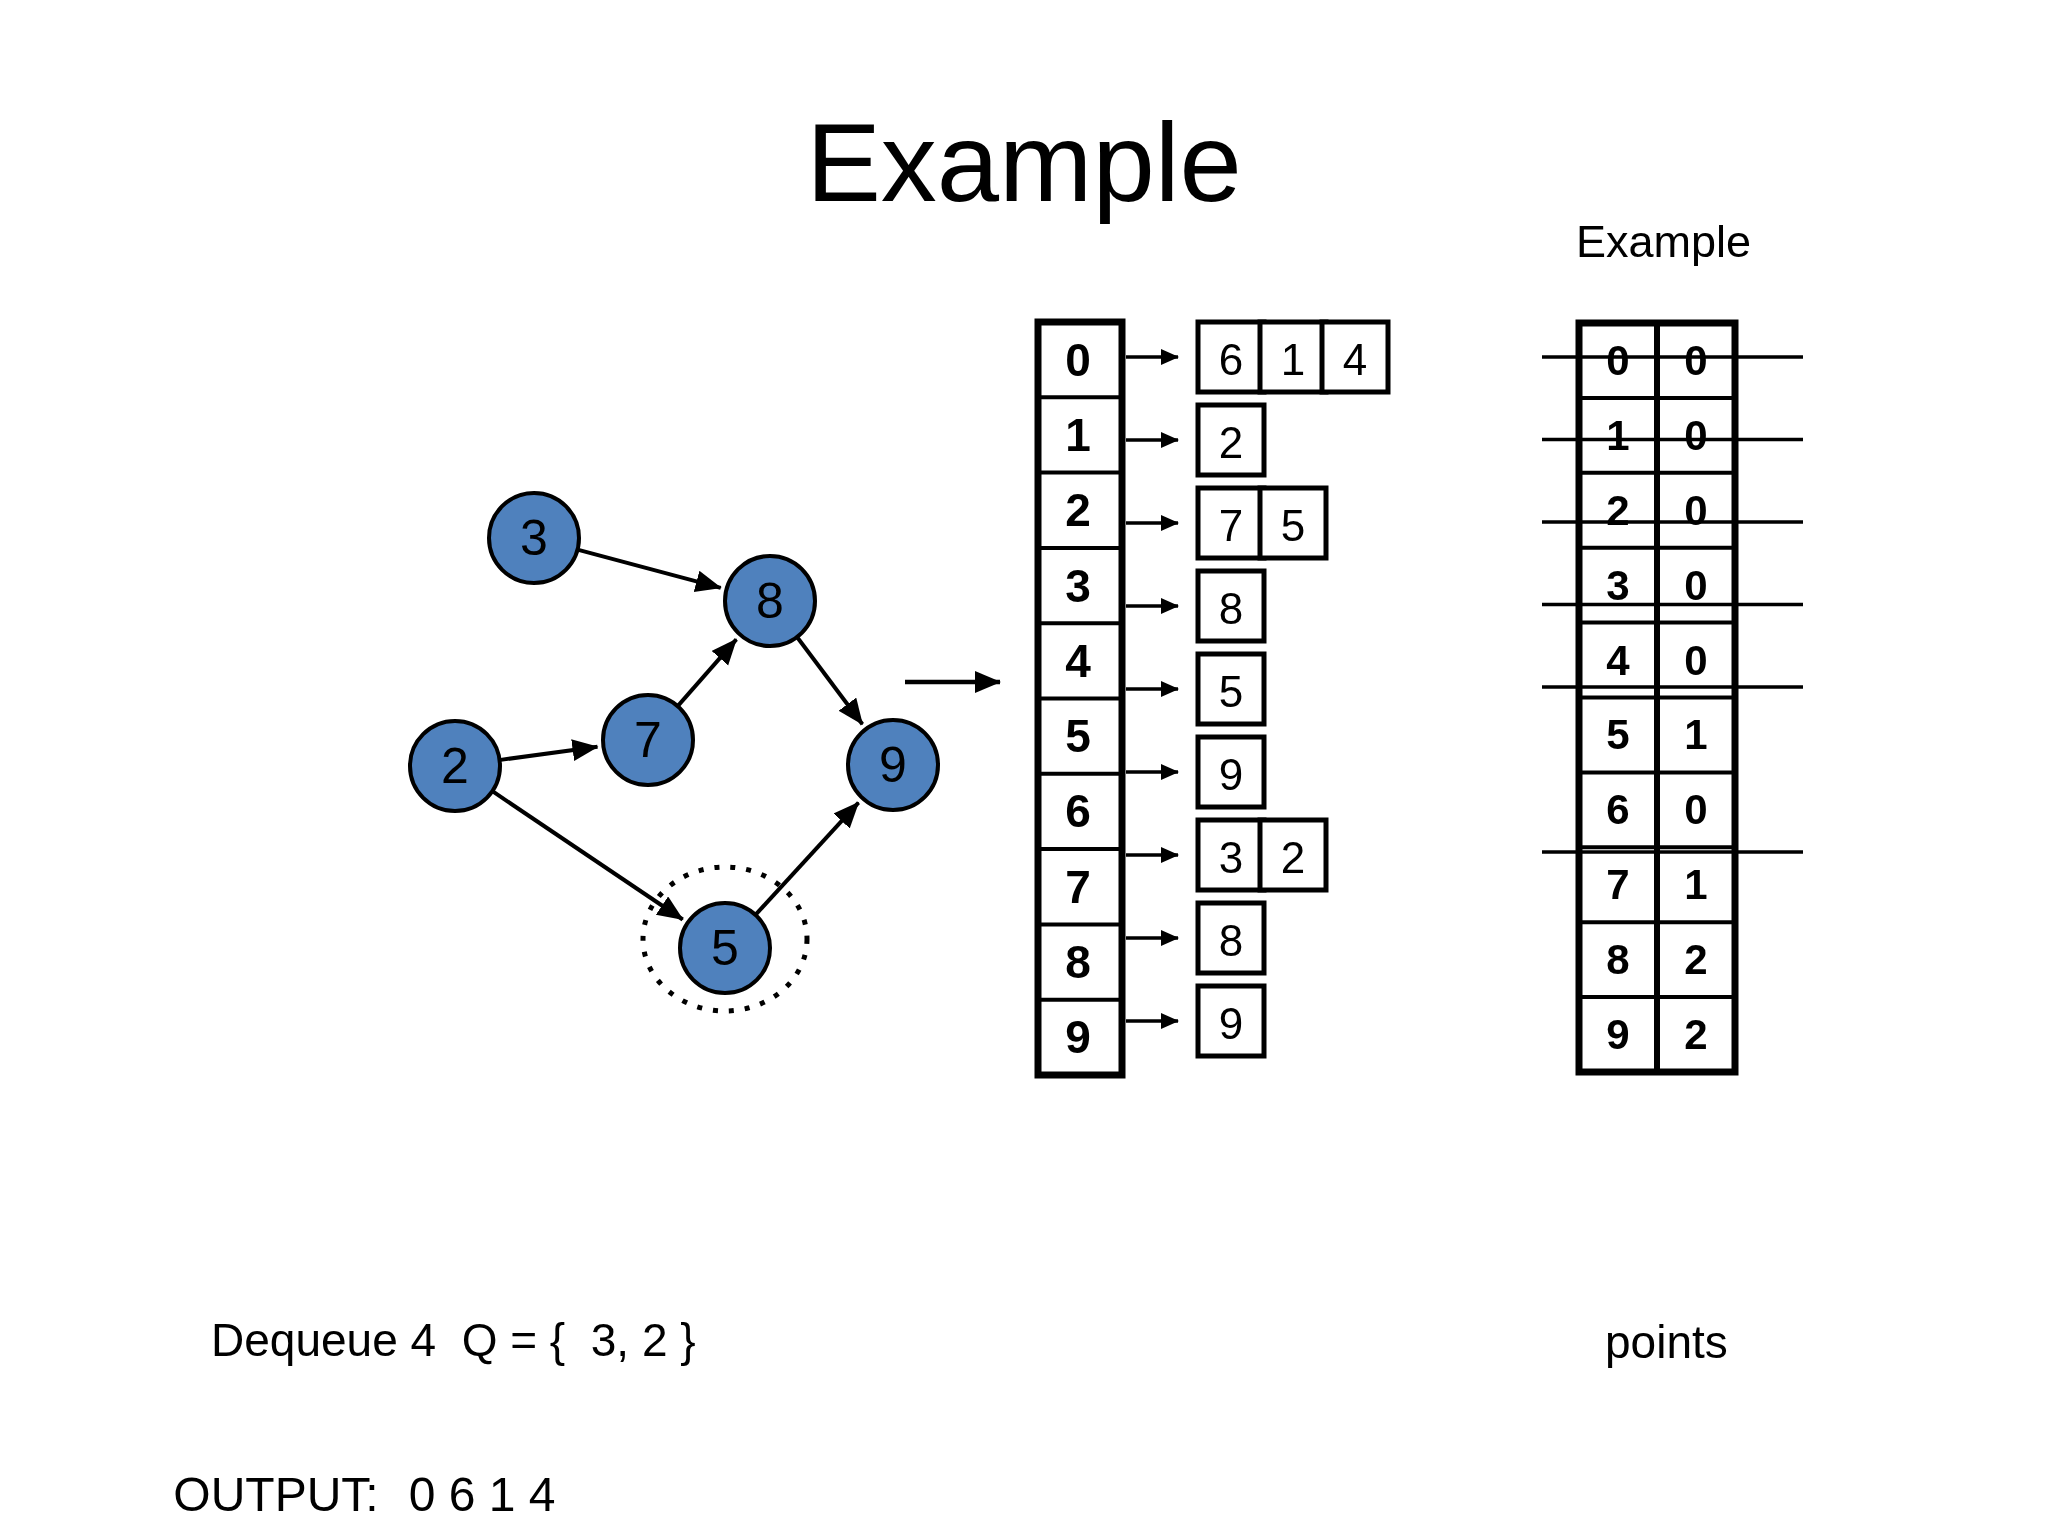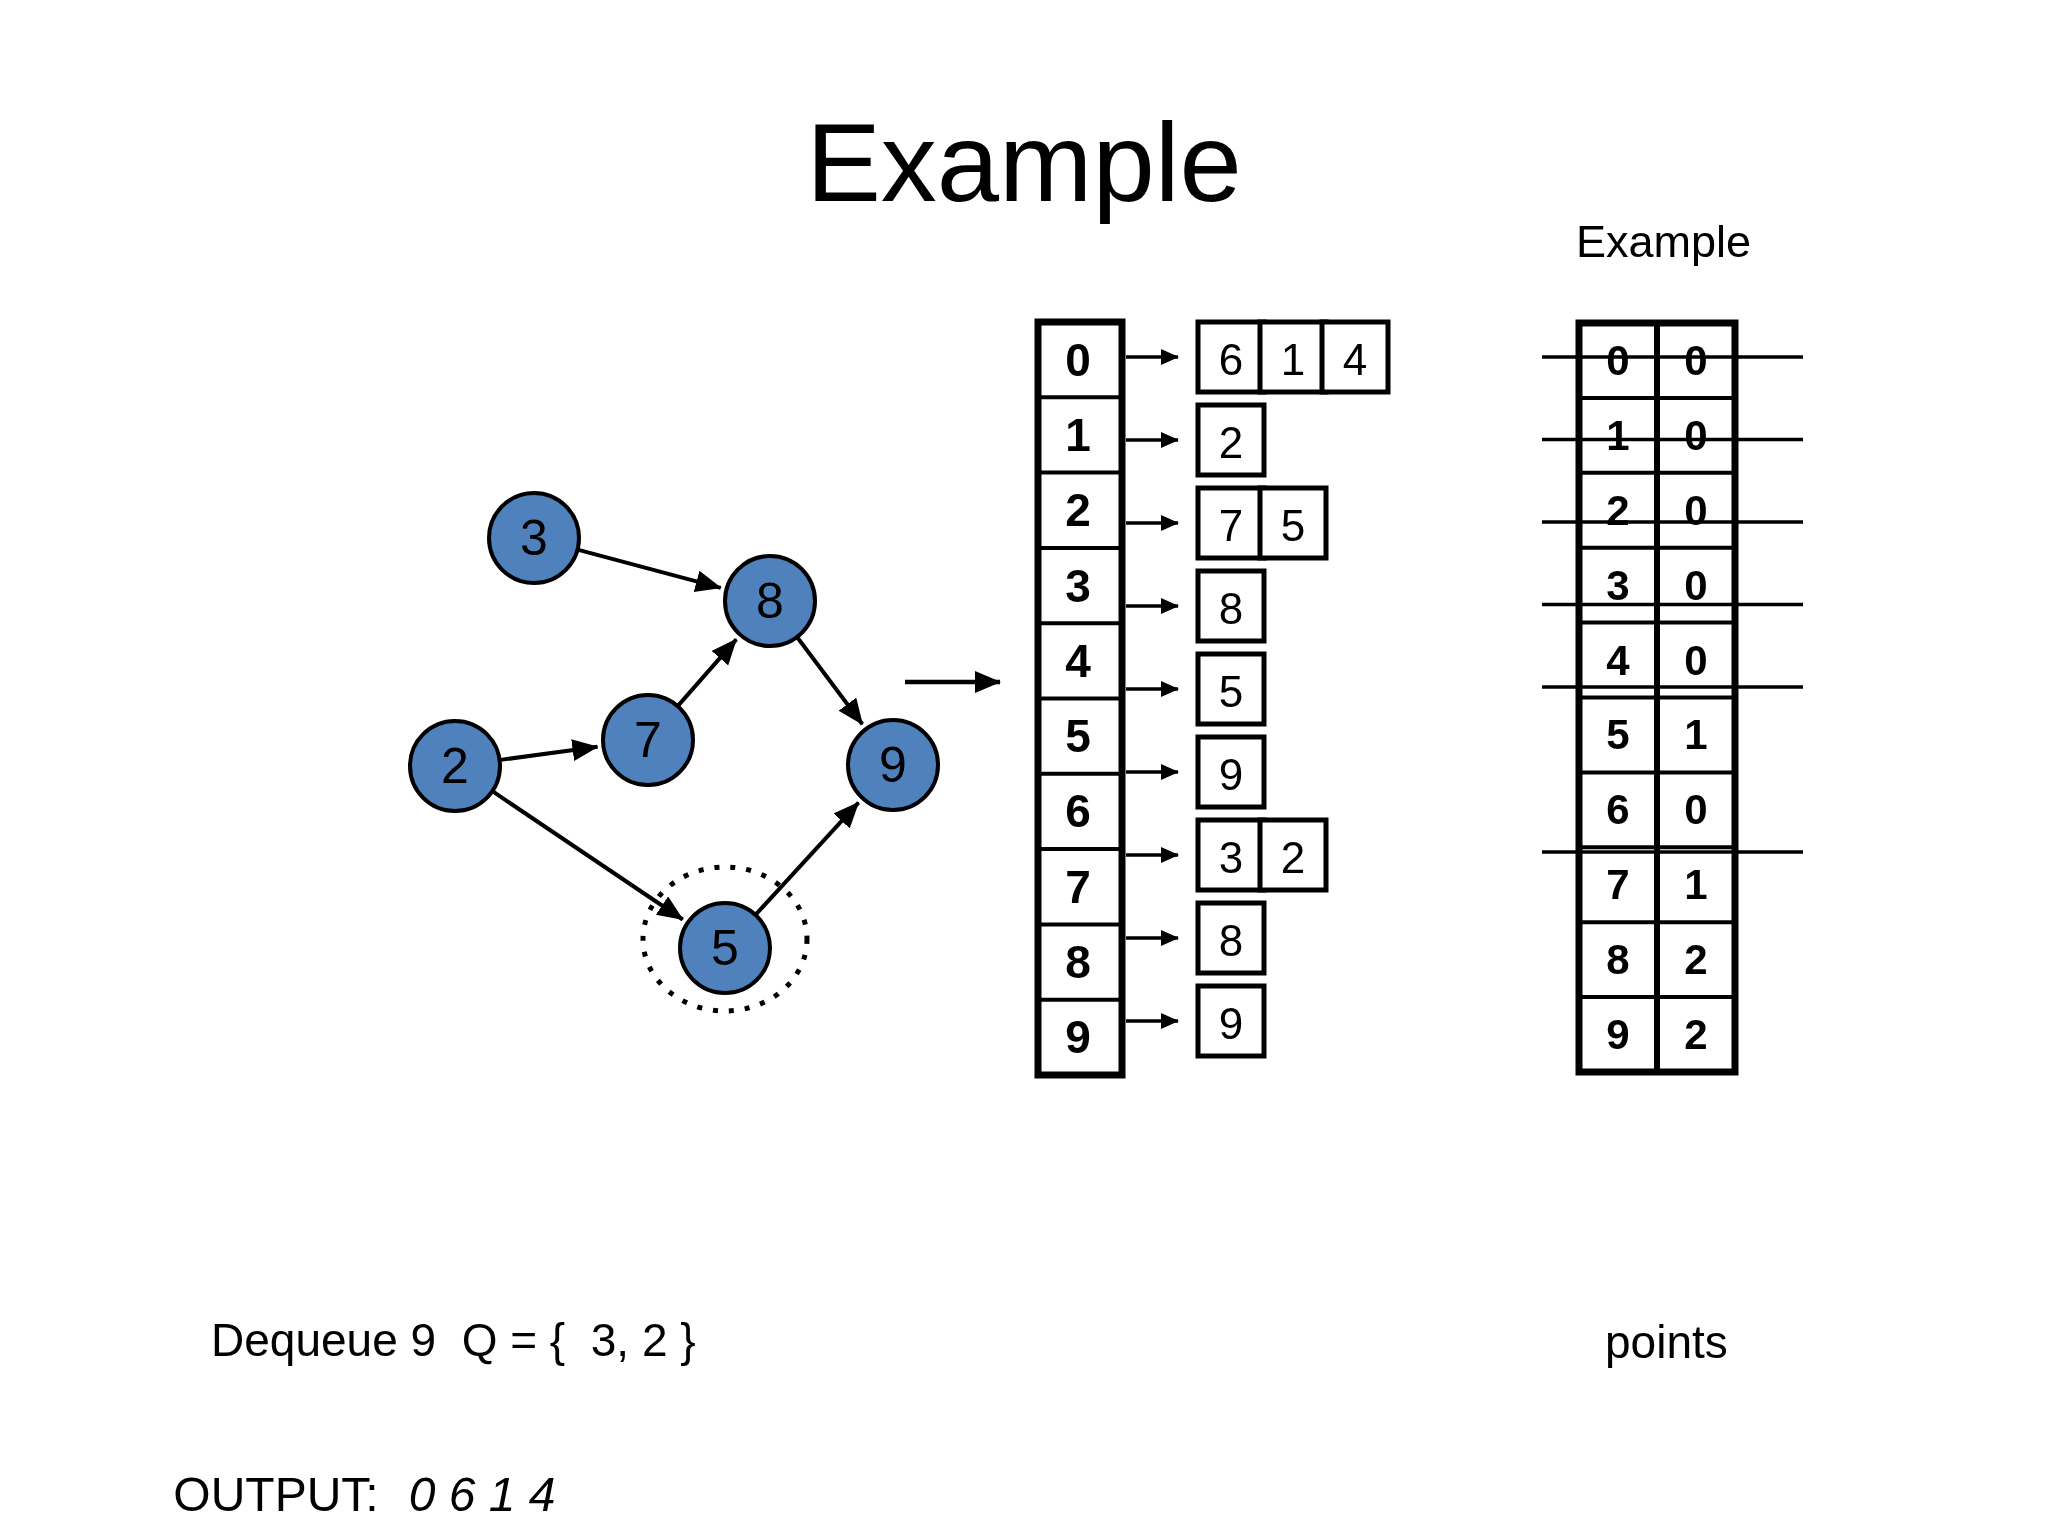--- a/index.html
+++ b/index.html
@@ -17,21 +17,21 @@
   #diagram{position:absolute;left:0;top:0;width:2048px;height:1536px;}
   .status{
     position:absolute;left:211px;top:1140px;font-size:46px;line-height:80px;white-space:pre;
   }
   .note{
     position:absolute;left:1605px;top:1182px;font-size:46px;line-height:64px;white-space:pre;
   }
   .output{
     position:absolute;left:120px;top:1412px;font-size:48px;white-space:pre;
   }
-  .output-value{margin-left:30px;font-style:italic;}
+  .output-value{margin-left:30px;}
   
   text{fill:#000;font-family:"Liberation Sans",sans-serif;}
   .node-label{font-size:50px;}
   .cell-label{font-size:46px;font-weight:bold;}
   .box-label{font-size:44px;}
   .ind-label{font-size:42px;font-weight:bold;}
 </style>
 </head>
 <body>
 
@@ -170,21 +170,21 @@
       <line x1="1542" y1="852" x2="1803" y2="852" stroke="#000" stroke-width="3.5"></line>
       <text x="1618" y="884.7500000000001" text-anchor="middle" dominant-baseline="central" class="ind-label">7</text>
       <text x="1696" y="884.7500000000001" text-anchor="middle" dominant-baseline="central" class="ind-label">1</text>
       <text x="1618" y="959.6500000000001" text-anchor="middle" dominant-baseline="central" class="ind-label">8</text>
       <text x="1696" y="959.6500000000001" text-anchor="middle" dominant-baseline="central" class="ind-label">2</text>
       <text x="1618" y="1034.55" text-anchor="middle" dominant-baseline="central" class="ind-label">9</text>
       <text x="1696" y="1034.55" text-anchor="middle" dominant-baseline="central" class="ind-label">2</text>
     </svg>
 
   <div class="status">
-    <div>Dequeue 9  Q = {  3, 2 }</div>
+    <div>Dequeue 4  Q = {  3, 2 }</div>
     
   </div>
 
   <div class="note">
     <div>points</div>
   </div>
 
   <div class="output">
     <span>OUTPUT:</span><span class="output-value">0 6 1 4</span>
   </div>

